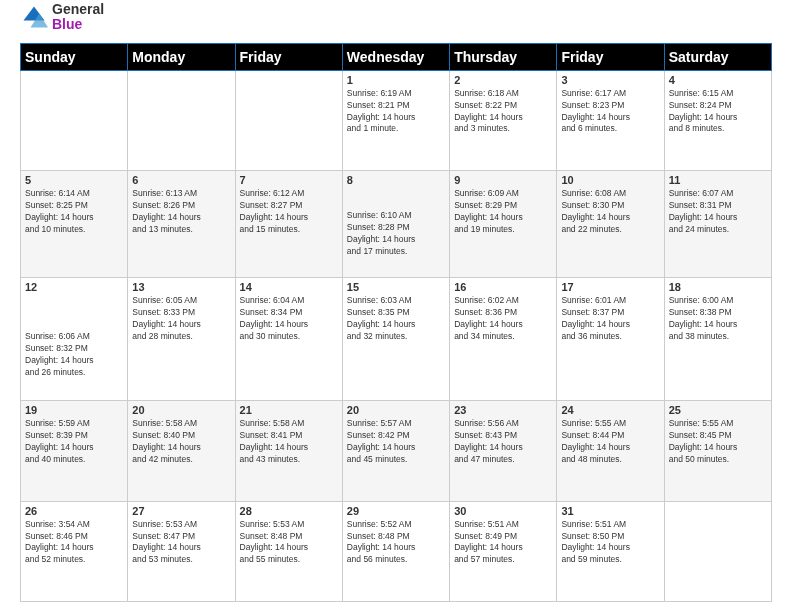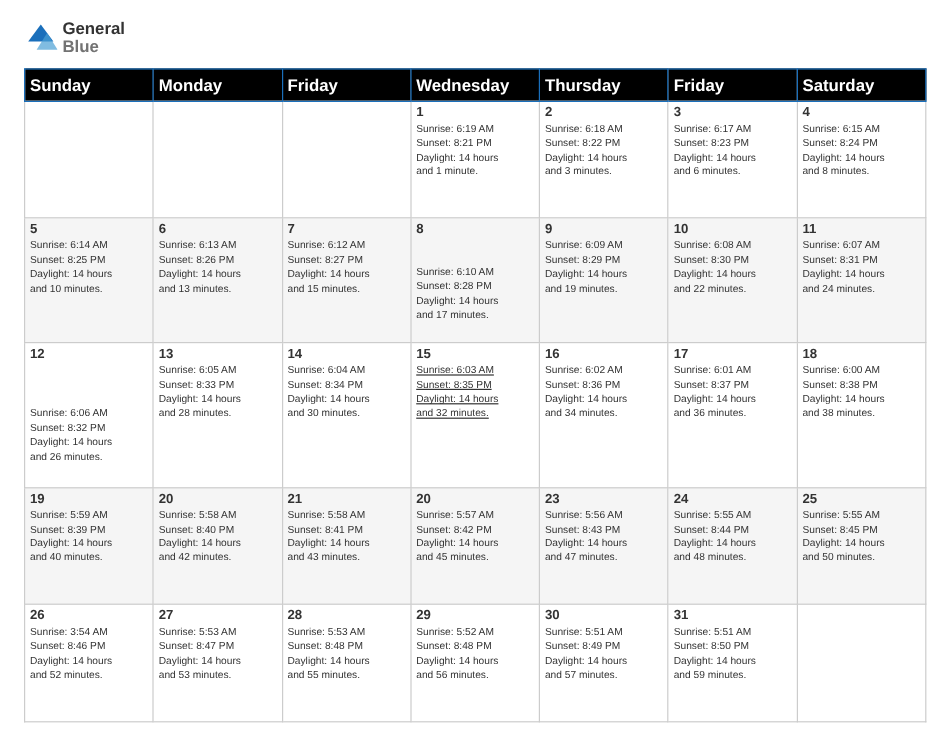--- a/index.html
+++ b/index.html
@@ -6,21 +6,21 @@
     body {
       font-family: Arial, sans-serif;
       background: #fff;
       width: 792px;
       height: 612px;
       overflow: hidden;
     }
     .page {
       width: 792px;
       height: 612px;
-      padding: 16px 20px 10px 20px;
+      padding: 2px 20px 10px 20px;
       display: flex;
       flex-direction: column;
     }
     .header {
       display: flex;
       justify-content: space-between;
       align-items: flex-start;
       margin-bottom: 10px;
     }
     .logo {
@@ -34,21 +34,21 @@
       line-height: 1.1;
     }
     .logo-general {
       font-size: 14px;
       font-weight: bold;
       color: #333;
     }
     .logo-blue {
       font-size: 14px;
       font-weight: bold;
-      color: #737373;
+      color: #a21caf;
     }
     .logo-icon {
       width: 28px;
       height: 28px;
     }
     .title-block {
       text-align: right;
     }
     .month-year {
       font-size: 32px;
@@ -234,21 +234,21 @@
           </td>
           <td>
             <span class="day-number">14</span>
             <div class="day-info" style="white-space: pre-line;">Sunrise: 6:04 AM
 Sunset: 8:34 PM
 Daylight: 14 hours
 and 30 minutes.</div>
           </td>
           <td>
             <span class="day-number">15</span>
-            <div class="day-info" style="white-space: pre-line; text-decoration: underline;">Sunrise: 6:03 AM
+            <div class="day-info" style="white-space: pre-line;">Sunrise: 6:03 AM
 Sunset: 8:35 PM
 Daylight: 14 hours
 and 32 minutes.</div>
           </td>
           <td>
             <span class="day-number">16</span>
             <div class="day-info" style="white-space: pre-line;">Sunrise: 6:02 AM
 Sunset: 8:36 PM
 Daylight: 14 hours
 and 34 minutes.</div>

